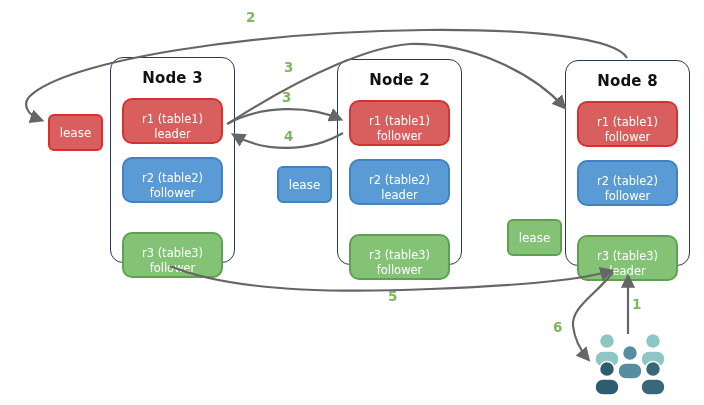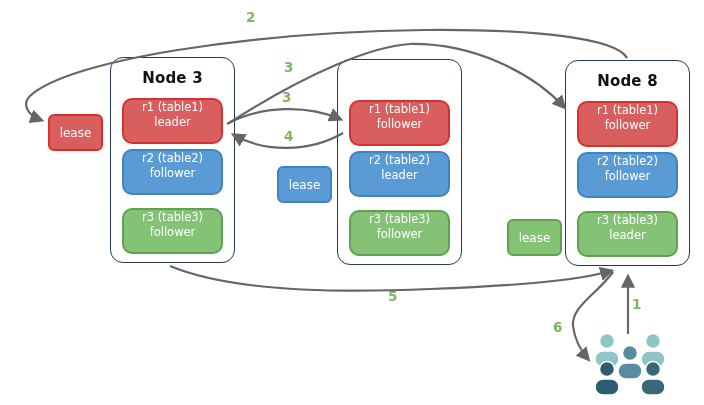--- a/index.html
+++ b/index.html
@@ -14,27 +14,27 @@
     background:#ffffff; border:1.6px solid var(--node-border,#24395b);
     border-radius:13px; box-sizing:border-box; z-index:1;
   }
   .node-title {
     margin-top:11px; text-align:center; font-size:15px; font-weight:bold;
     color:#121212; letter-spacing:.2px;
   }
   .replica {
     position:absolute; left:11px; width:101px; height:46px;
     border-radius:10px; box-sizing:border-box;
-    display:flex; flex-direction:column; align-items:center; justify-content:flex-start;
+    display:flex; flex-direction:column; align-items:center; justify-content:flex-end;
     color:#ffffff; font-size:11.5px; line-height:1.3; text-align:center;
   }
   .replica.red   { background:var(--red-fill);   border:2px solid var(--red-border); }
   .replica.blue  { background:var(--blue-fill);  border:2px solid var(--blue-border); }
-  .replica.green { background:var(--green-fill); border:2px solid var(--green-border); }
-  .r-slot-0 { top:40px; } .r-slot-1 { top:91px; } .r-slot-2 { top:150px; }
+  .replica.green { background:var(--green-fill); border:2px solid var(--green-border);margin-top:24px; }
+  .r-slot-0 { top:40px; } .r-slot-1 { top:99px; } .r-slot-2 { top:150px; }
 
   
   .lease {
     position:absolute; width:55px; height:37px; border-radius:6px;
     box-sizing:border-box; display:flex; align-items:center; justify-content:center;
     color:#ffffff; font-size:12px; z-index:3;
   }
   .lease.red   { background:var(--red-fill);   border:2px solid var(--lease-red-border); left:48px;  top:114px; }
   .lease.blue  { background:var(--blue-fill);  border:2px solid var(--blue-border);      left:277px; top:166px; }
   .lease.green { background:var(--green-fill); border:2px solid var(--green-border);     left:507px; top:219px; }
@@ -90,20 +90,21 @@
       <span>r2 (table2)</span>
       <span>follower</span>
     </div>
     <div class="replica green r-slot-2">
       <span>r3 (table3)</span>
       <span>follower</span>
     </div>
   </div>
 
   <div class="node" style="left:337px; top:59px;">
+    <div class="node-title">Node 2</div>
     <div class="replica red r-slot-0">
       <span>r1 (table1)</span>
       <span>follower</span>
     </div>
     <div class="replica blue r-slot-1">
       <span>r2 (table2)</span>
       <span>leader</span>
     </div>
     <div class="replica green r-slot-2">
       <span>r3 (table3)</span>

